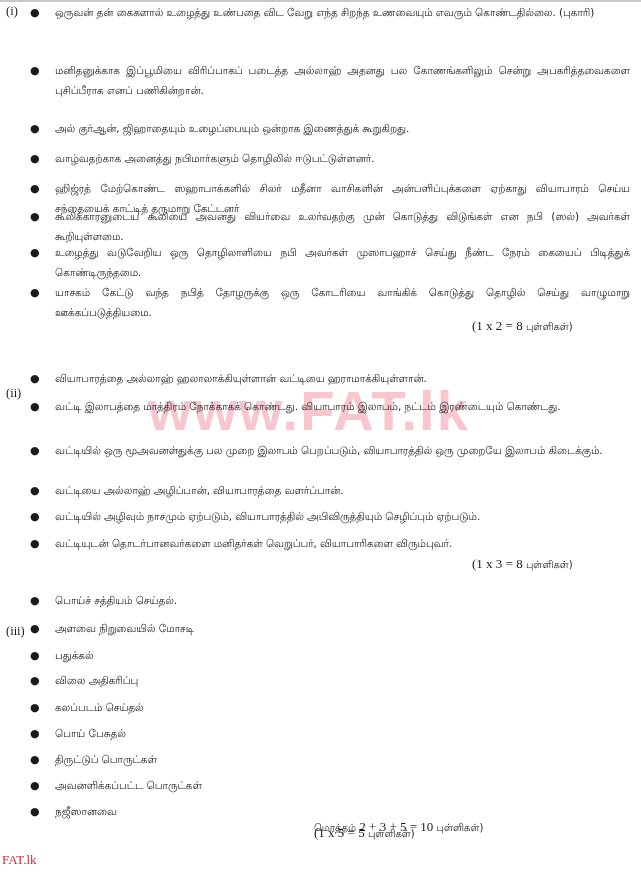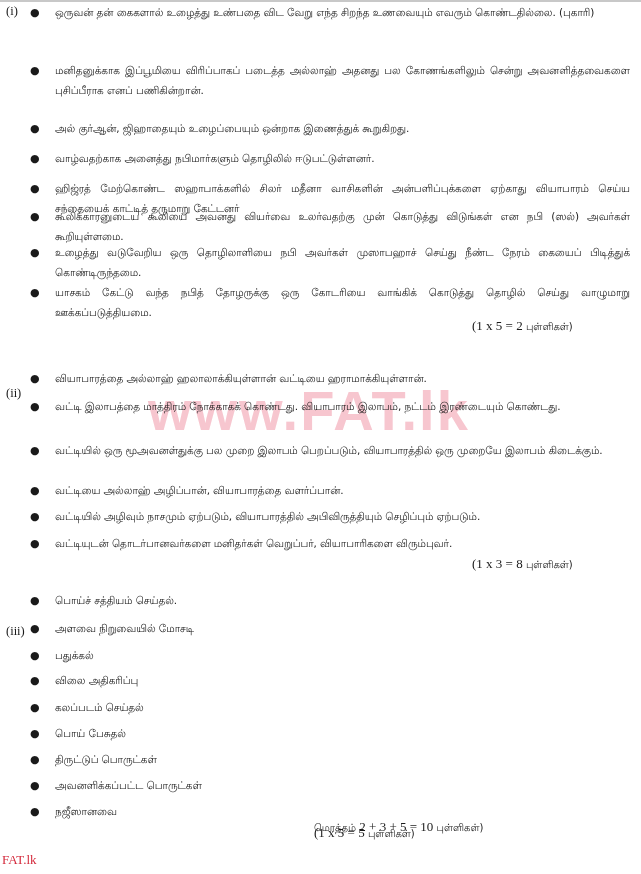--- a/index.html
+++ b/index.html
@@ -39,21 +39,21 @@
 
 <div class="content">
 
   <div class="label" style="top:4px">(i)</div>
   <div class="item" style="top:6px">
       <span class="bullet">●</span>
       <div class="text" style="top:-4px">ஒருவன் தன் கைகளால் உழைத்து உண்பதை விட வேறு எந்த சிறந்த உணவையும் எவரும் கொண்டதில்லை. (புகாரி)</div>
     </div>
   <div class="item" style="top:64px">
       <span class="bullet">●</span>
-      <div class="text" style="top:-4px">மனிதனுக்காக இப்பூமியை விரிப்பாகப் படைத்த அல்லாஹ் அதனது பல கோணங்களிலும் சென்று அவனளித்தவைகளை புசிப்பீராக எனப் பணிகின்றான்.</div>
+      <div class="text" style="top:-4px">மனிதனுக்காக இப்பூமியை விரிப்பாகப் படைத்த அல்லாஹ் அதனது பல கோணங்களிலும் சென்று அபகரித்தவைகளை புசிப்பீராக எனப் பணிகின்றான்.</div>
     </div>
   <div class="item" style="top:122px">
       <span class="bullet">●</span>
       <div class="text" style="top:-4px">அல் குர்ஆன், ஜிஹாதையும் உழைப்பையும் ஒன்றாக இணைத்துக் கூறுகிறது.</div>
     </div>
   <div class="item" style="top:152px">
       <span class="bullet">●</span>
       <div class="text" style="top:-4px">வாழ்வதற்காக அனைத்து நபிமார்களும் தொழிலில் ஈடுபட்டுள்ளனர்.</div>
     </div>
   <div class="item" style="top:182px">
@@ -65,21 +65,21 @@
       <div class="text" style="top:-4px">கூலிக்காரனுடைய கூலியை அவனது வியர்வை உலர்வதற்கு முன் கொடுத்து விடுங்கள் என நபி (ஸல்) அவர்கள் கூறியுள்ளமை.</div>
     </div>
   <div class="item" style="top:246px">
       <span class="bullet">●</span>
       <div class="text" style="top:-4px">உழைத்து வடுவேறிய ஒரு தொழிலாளியை நபி அவர்கள் முஸாபஹாச் செய்து நீண்ட நேரம் கையைப் பிடித்துக் கொண்டிருந்தமை.</div>
     </div>
   <div class="item" style="top:286px">
       <span class="bullet">●</span>
       <div class="text" style="top:-4px">யாசகம் கேட்டு வந்த நபித் தோழருக்கு ஒரு கோடரியை வாங்கிக் கொடுத்து தொழில் செய்து வாழுமாறு ஊக்கப்படுத்தியமை.</div>
     </div>
-  <div class="marks" style="left:472px; top:318px"><span>(1 x 5 = 2 </span><span class="ta">புள்ளிகள்)</span></div>
+  <div class="marks" style="left:472px; top:318px"><span>(1 x 2 = 8 </span><span class="ta">புள்ளிகள்)</span></div>
 
   <div class="label" style="top:386px">(ii)</div>
   <div class="item" style="top:372px">
       <span class="bullet">●</span>
       <div class="text" style="top:-4px">வியாபாரத்தை அல்லாஹ் ஹலாலாக்கியுள்ளான் வட்டியை ஹராமாக்கியுள்ளான்.</div>
     </div>
   <div class="item" style="top:400px">
       <span class="bullet">●</span>
       <div class="text" style="top:-4px">வட்டி இலாபத்தை மாத்திரம் நோக்காகக் கொண்டது. வியாபாரம் இலாபம், நட்டம் இரண்டையும் கொண்டது.</div>
     </div>

